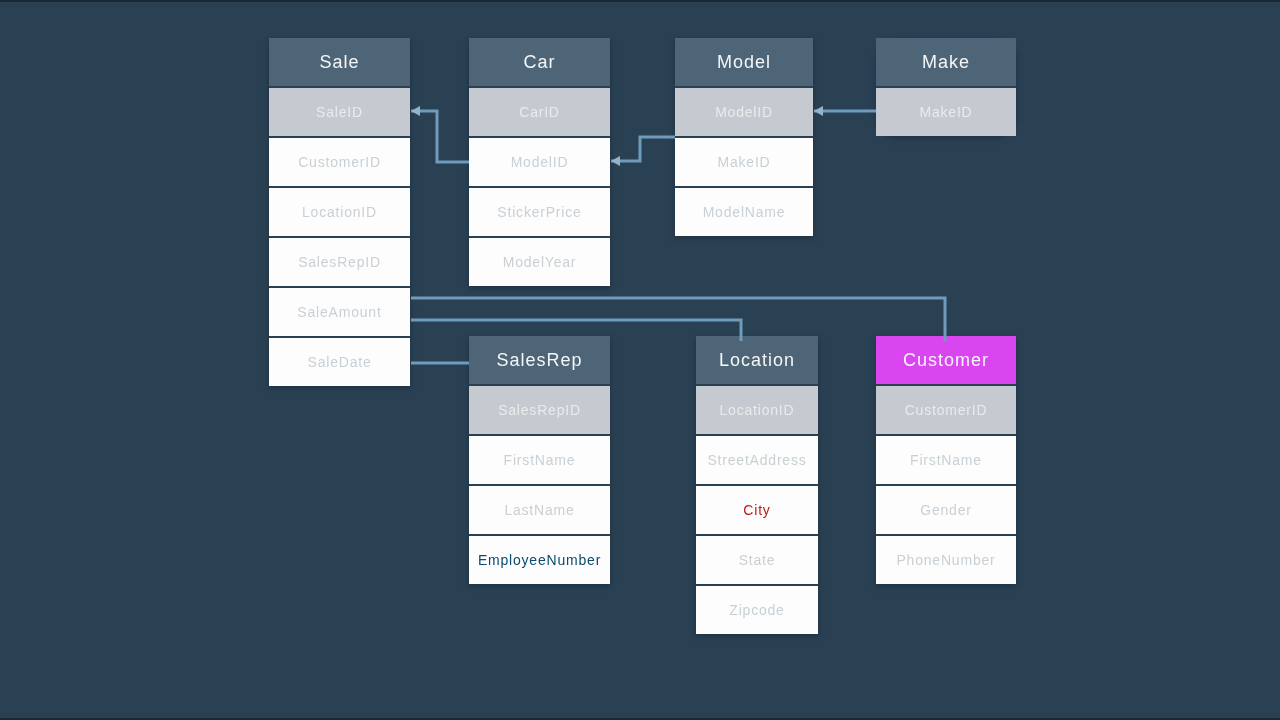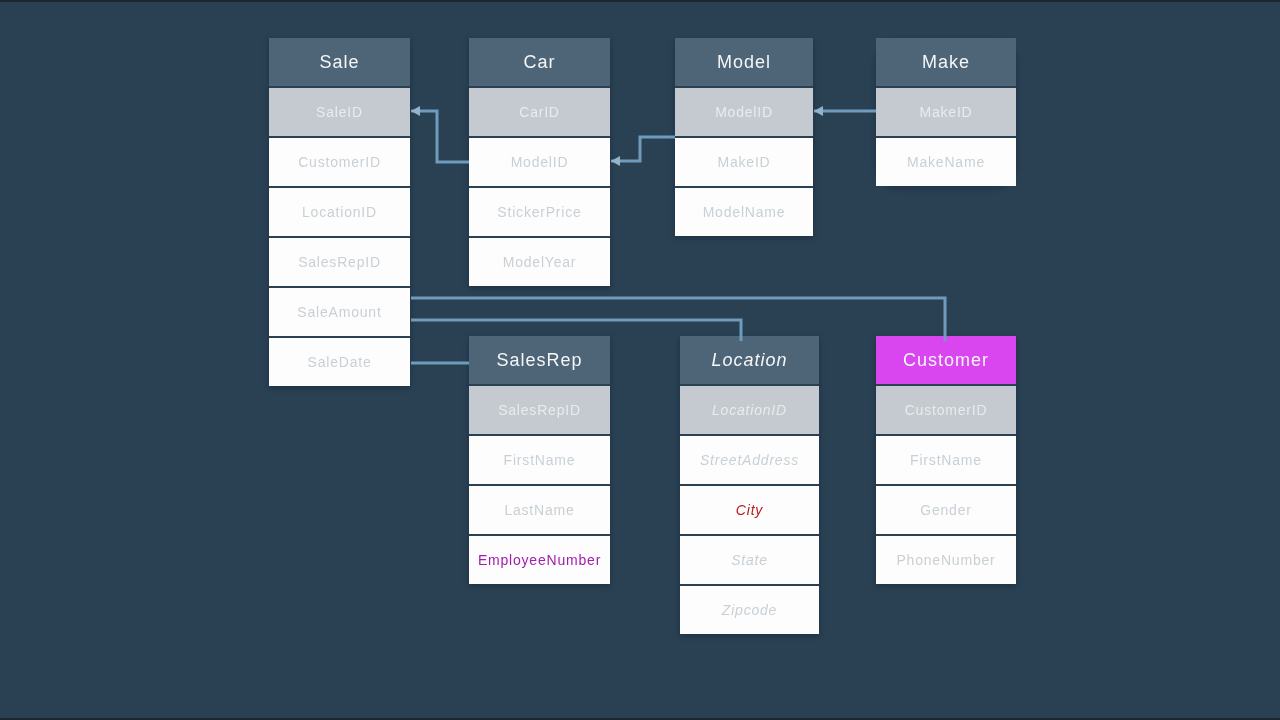--- a/index.html
+++ b/index.html
@@ -62,30 +62,29 @@
       </div>
       <div class="db-table" style="left: 675px; top: 38px; width: 138px;">
         <div class="db-table-header" style="background: rgb(77, 101, 119); color: rgb(244, 246, 247);">Model</div>
         <div class="db-row" style="background: rgb(196, 202, 207); color: rgb(233, 236, 237);">ModelID</div>
         <div class="db-row" style="background: rgb(253, 253, 253); color: rgb(201, 208, 213);">MakeID</div>
         <div class="db-row" style="background: rgb(253, 253, 253); color: rgb(201, 208, 213);">ModelName</div>
       </div>
       <div class="db-table" style="left: 876px; top: 38px; width: 140px; border-radius: 21px;">
         <div class="db-table-header" style="background: rgb(77, 101, 119); color: rgb(244, 246, 247);">Make</div>
         <div class="db-row" style="background: rgb(196, 202, 207); color: rgb(233, 236, 237);">MakeID</div>
-        <div class="db-row" style="background: rgb(253, 253, 253); color: rgb(201, 208, 213);">MakeName</div>
       </div>
       <div class="db-table" style="left: 469px; top: 336px; width: 141px;">
         <div class="db-table-header" style="background: rgb(77, 101, 119); color: rgb(244, 246, 247);">SalesRep</div>
         <div class="db-row" style="background: rgb(196, 202, 207); color: rgb(233, 236, 237);">SalesRepID</div>
         <div class="db-row" style="background: rgb(253, 253, 253); color: rgb(201, 208, 213);">FirstName</div>
         <div class="db-row" style="background: rgb(253, 253, 253); color: rgb(201, 208, 213);">LastName</div>
-        <div class="db-row" style="background: rgb(253, 253, 253); color: #a21caf;">EmployeeNumber</div>
+        <div class="db-row" style="background: rgb(253, 253, 253); color: #0c4a6e;">EmployeeNumber</div>
       </div>
-      <div class="db-table" style="left: 680px; top: 336px; width: 139px; font-style: italic;">
+      <div class="db-table" style="left: 696px; top: 336px; width: 122px;">
         <div class="db-table-header" style="background: rgb(77, 101, 119); color: rgb(244, 246, 247);">Location</div>
         <div class="db-row" style="background: rgb(196, 202, 207); color: rgb(233, 236, 237);">LocationID</div>
         <div class="db-row" style="background: rgb(253, 253, 253); color: rgb(201, 208, 213);">StreetAddress</div>
         <div class="db-row" style="background: rgb(253, 253, 253); color: #b91c1c;">City</div>
         <div class="db-row" style="background: rgb(253, 253, 253); color: rgb(201, 208, 213);">State</div>
         <div class="db-row" style="background: rgb(253, 253, 253); color: rgb(201, 208, 213);">Zipcode</div>
       </div>
       <div class="db-table" style="left: 876px; top: 336px; width: 140px;">
         <div class="db-table-header" style="background: #d946ef; color: rgb(244, 246, 247);">Customer</div>
         <div class="db-row" style="background: rgb(196, 202, 207); color: rgb(233, 236, 237);">CustomerID</div>

